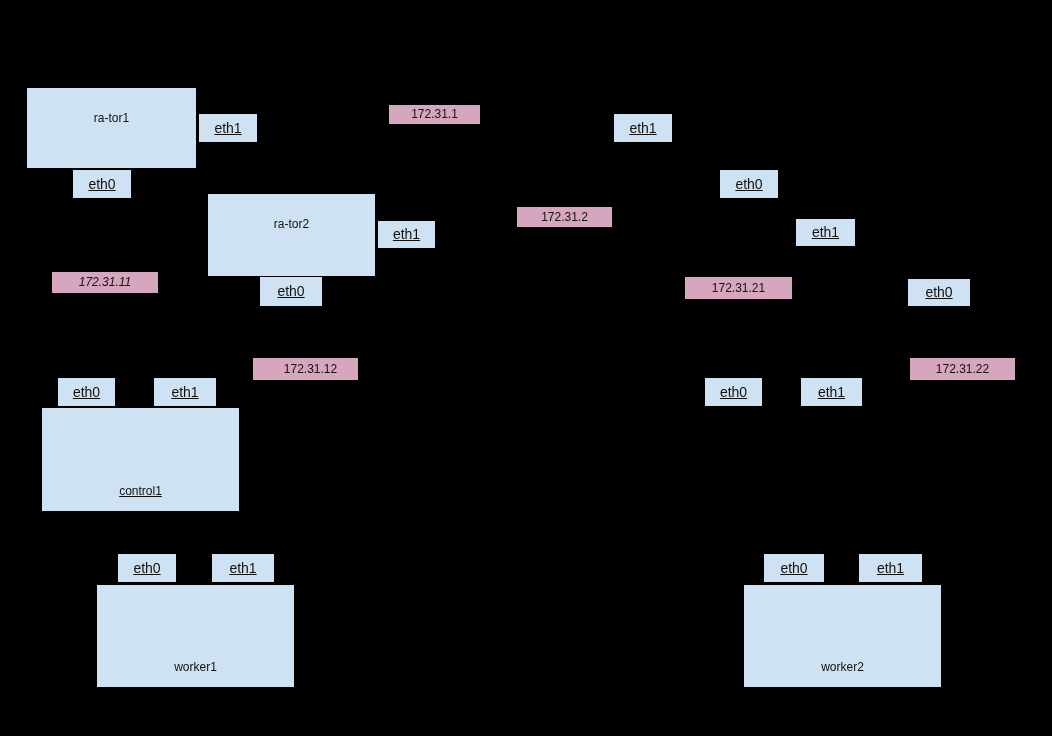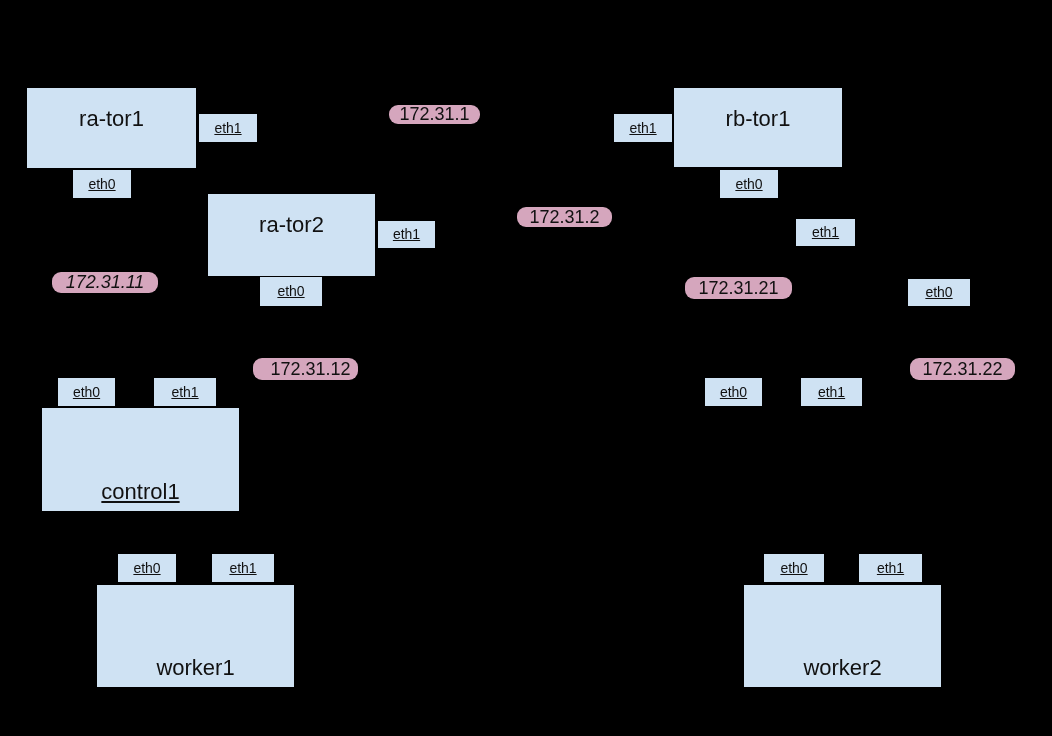--- a/index.html
+++ b/index.html
@@ -9,39 +9,38 @@
     font-family:"Liberation Sans",sans-serif;
     color:var(--text,#111);
   }
   .node{
     position:absolute;box-sizing:border-box;
     background:var(--node-fill,#cfe2f3);
     border:1px solid var(--node-border,#000);
     display:flex;justify-content:center;
     z-index:1;
   }
-  .node .nlabel{font-size:22px;line-height:21px;white-space:nowrap;}
+  .node .nlabel{font-size:12px;line-height:21px;white-space:nowrap;}
   .tor{align-items:flex-start;padding-top:20px;}
   .host{align-items:flex-end;padding-bottom:9px;}
   .port{
     position:absolute;box-sizing:border-box;
     background:var(--node-fill,#cfe2f3);
     border:1px solid var(--node-border,#000);
     display:flex;align-items:center;justify-content:center;
     font-size:14px;line-height:21px;white-space:nowrap;
     z-index:2;
     text-decoration:underline;
   }
   .ip{
     position:absolute;box-sizing:border-box;
     background:var(--ip-fill,#d5a6bd);
     display:flex;align-items:center;justify-content:center;
-    font-size:18px;line-height:19px;white-space:nowrap;
+    font-size:12px;line-height:19px;white-space:nowrap;
     z-index:3;
-    border-radius:9px;
   }
 
   
   #ra-tor1{left:26px;top:87px;width:171px;height:82px;}
   #ra-tor2{left:207px;top:193px;width:169px;height:84px;}
   #rb-tor1{left:673px;top:87px;width:170px;height:81px;}
   #rb-tor2{left:856px;top:193px;width:171px;height:85px;}
   #control1{left:41px;top:407px;width:199px;height:105px;text-decoration:underline;}
   #control2{left:688px;top:407px;width:199px;height:105px;}
   #worker1{left:96px;top:584px;width:199px;height:104px;}
@@ -83,23 +82,20 @@
   </div>
   <div class="port" id="ra-tor1-eth1">eth1</div>
   <div class="port" id="ra-tor1-eth0">eth0</div>
 
   <div class="node tor" id="ra-tor2">
     <span class="nlabel">ra-tor2</span>
   </div>
   <div class="port" id="ra-tor2-eth1">eth1</div>
   <div class="port" id="ra-tor2-eth0">eth0</div>
 
-  <div class="node tor" id="rb-tor1">
-    <span class="nlabel">rb-tor1</span>
-  </div>
   <div class="port" id="rb-tor1-eth1">eth1</div>
   <div class="port" id="rb-tor1-eth0">eth0</div>
 
   <div class="port" id="rb-tor2-eth1">eth1</div>
   <div class="port" id="rb-tor2-eth0">eth0</div>
 
   <div class="node host" id="control1">
     <span class="nlabel">control1</span>
   </div>
   <div class="port" id="control1-eth0">eth0</div>

